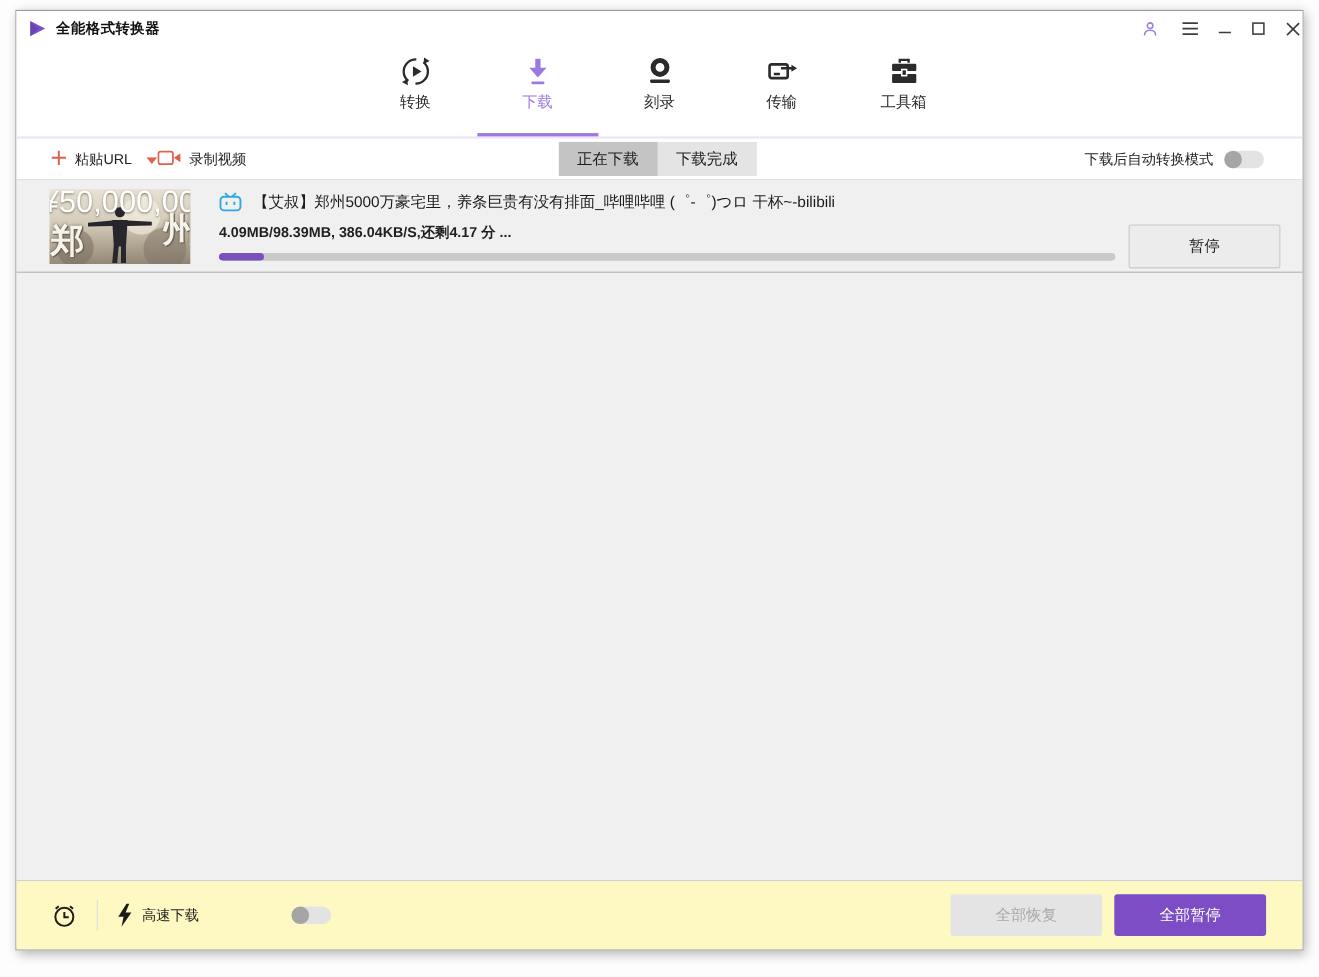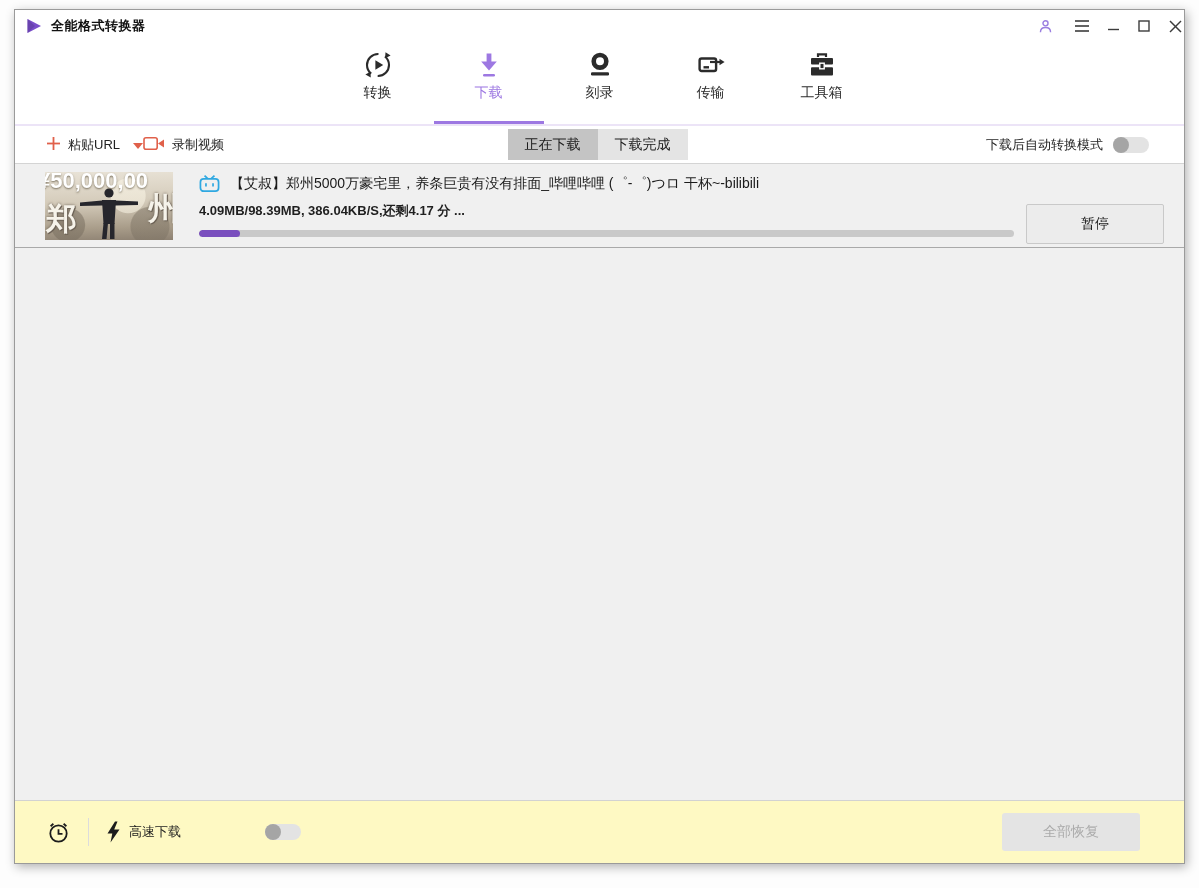--- a/index.html
+++ b/index.html
@@ -50,22 +50,22 @@
   
   .item { height:84px; background:#f0f0f0; border-bottom:1px solid #a9a9a9;
           display:flex; align-items:center; padding:0 20px 0 30px; }
   .thumb { width:128px; height:68px; position:relative; overflow:hidden; flex:none;
            background:
              radial-gradient(circle at 18% 78%, rgba(120,110,95,.55) 0 14%, transparent 15%),
              radial-gradient(circle at 82% 80%, rgba(125,115,100,.5) 0 16%, transparent 17%),
              radial-gradient(circle at 65% 35%, rgba(255,250,235,.5) 0 18%, transparent 19%),
              linear-gradient(178deg,#e9e3d7 0%,#d4cbba 45%,#a99d8a 80%,#8d8172 100%); }
   .thumb-man { position:absolute; left:50%; top:12px; transform:translateX(-50%); }
-  .thumb-cap-top { position:absolute; top:-4px; left:-7px; white-space:nowrap; font-weight:bold;
-                   font-size:22px; color:#fff; text-shadow:0 1px 2px rgba(80,70,50,.7); letter-spacing:0; }
+  .thumb-cap-top { position:absolute; top:-4px; left:-7px; white-space:nowrap; font-weight:normal;
+                   font-size:28px; color:#fff; text-shadow:0 1px 2px rgba(80,70,50,.7); letter-spacing:0; }
   .thumb-cap-l, .thumb-cap-r { position:absolute; font-weight:bold; font-size:31px; color:#f6f3ea;
                    text-shadow:0 0 3px #6b6155, 1px 1px 0 #6b6155; }
   .thumb-cap-l { left:1px; bottom:0px; }
   .thumb-cap-r { right:-6px; bottom:10px; }
   .item-main { flex:1; margin-left:26px; margin-right:12px; display:flex; flex-direction:column; justify-content:space-between; }
   .item-title-row { display:flex; align-items:center; gap:10px; }
   .bili-icon { color:#2fa8e1; display:inline-flex; flex:none; }
   .item-title { font-size:14px; color:#1a1a1a; white-space:nowrap; overflow:hidden; }
   .item-stats { font-size:13px; color:#1f1f1f; margin-top:9px;font-weight:bold; }
   .progress { margin-top:10px; height:7px; background:#c9c9c9; border-radius:4px; overflow:hidden; }
@@ -277,15 +277,16 @@
       <svg width="15" height="22" viewBox="0 0 15 22">
           <polygon points="9,0.5 1.5,12.5 6.3,12.5 4.5,21.5 13.5,8.5 8.2,8.5 11.5,0.5" fill="#1c1c1c"></polygon>
         </svg>
     </span>
     <span class="speed-label">高速下载</span>
     <span class="toggle">
         <span class="knob"></span>
       </span>
     <span class="f-spacer"></span>
     <button class="btn btn-gray">全部恢复</button>
+    <button class="btn btn-purple">全部暂停</button>
   </div>
 
 </div>
 
 </body></html>

